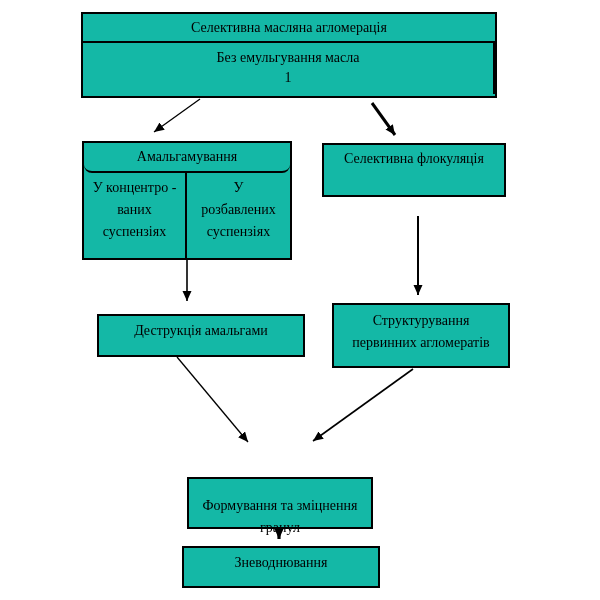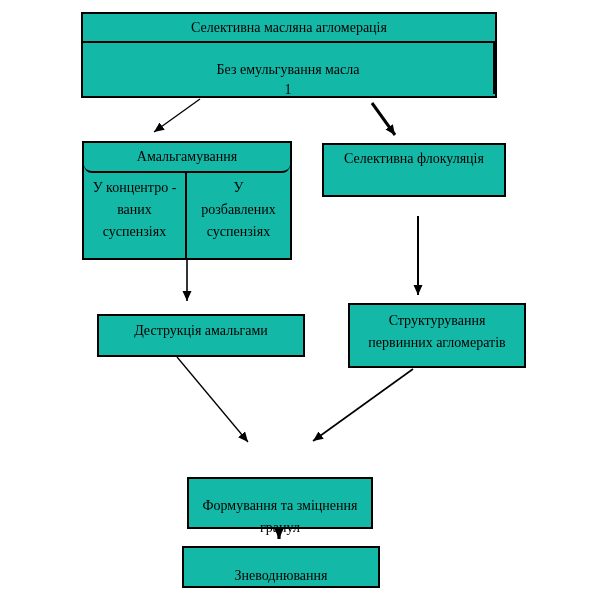--- a/index.html
+++ b/index.html
@@ -36,34 +36,34 @@
   .table-cell {
     box-sizing: border-box;
     text-align: center;
   }
   .cell-divider { border-right: 2px solid var(--ink, #000000); }
 
   
   #top-table { left: 81px; top: 12px; width: 416px; height: 86px; }
   #top-table .table-header { height: 29px; }
   #top-table .table-row { height: 51px; }
-  #top-table .table-cell { flex: 1; padding-top: 17px; line-height: 20px; }
+  #top-table .table-cell { flex: 1; padding-top: 5px; line-height: 20px; }
 
   
   #amalg-table { left: 82px; top: 141px; width: 210px; height: 119px; }
   #amalg-table .table-header { height: 30px; border-radius: 8px; }
   #amalg-table .table-row { height: 85px; }
   #amalg-table .cell-left { width: 103px; padding-top: 4px; line-height: 22px; }
   #amalg-table .cell-right { flex: 1; padding-top: 4px; line-height: 22px; }
 
   #flocc-box   { left: 322px; top: 143px; width: 184px; height: 54px; padding-top: 6px; }
   #destr-box   { left: 82px;  top: 314px; width: 208px; height: 43px; padding-top: 7px; margin-left: 15px; }
-  #struct-box  { left: 332px; top: 303px; width: 178px; height: 65px; padding-top: 5px; line-height: 22px; margin-left: 16px; }
+  #struct-box  { left: 332px; top: 303px; width: 178px; height: 65px; padding-top: 5px; line-height: 22px; }
   #form-box    { left: 187px; top: 453px; width: 186px; height: 52px; padding-top: 16px; line-height: 22px; margin-top: 24px; }
-  #dewater-box { left: 182px; top: 546px; width: 198px; height: 42px; padding-top: 20px; }
+  #dewater-box { left: 182px; top: 546px; width: 198px; height: 42px; padding-top: 7px; }
 </style>
 </head>
 <body>
 
 <div class="canvas">
 
   <svg class="arrow-layer" id="arrow-layer" viewBox="0 0 600 600" xmlns="http://www.w3.org/2000/svg">
     <defs>
       <marker id="ah" markerUnits="userSpaceOnUse" markerWidth="12" markerHeight="10" refX="10" refY="4.5" orient="auto">
         <path d="M0,0 L10,4.5 L0,9 Z" fill="#000000"></path>

